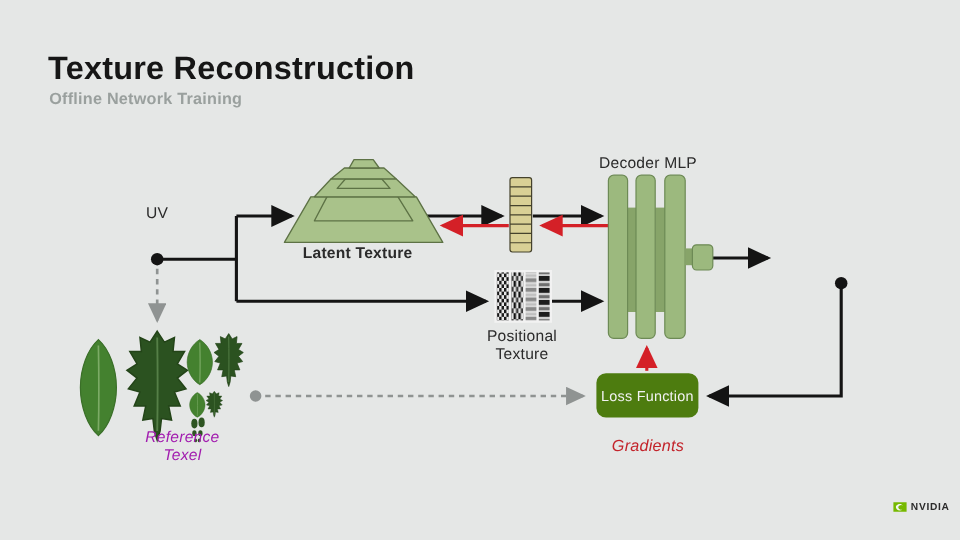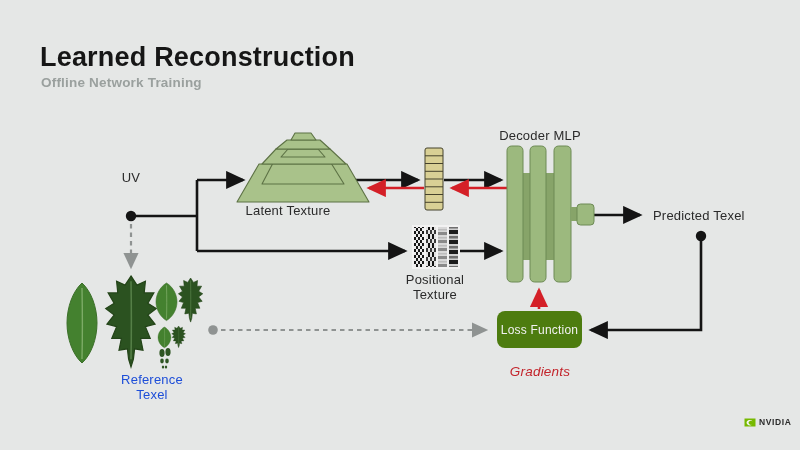--- a/index.html
+++ b/index.html
@@ -14,26 +14,26 @@
   }
   .subtitle{
     position:absolute;left:41px;top:75px;
     font-size:13.5px;font-weight:700;color:#9aa09e;letter-spacing:0.2px;text-align:right;
   }
   .lbl{
     position:absolute;font-size:13px;color:#2b2b2b;text-align:center;
     line-height:1.18;letter-spacing:0.2px;
   }
   .lbl-uv{left:111px;top:170px;width:40px;}
-  .lbl-latent-texture{left:228px;top:203px;width:120px;}
+  .lbl-latent-texture{left:238px;top:203px;width:120px;font-weight:bold;}
   .lbl-latent-code{left:404px;top:114px;width:60px;}
   .lbl-decoder-mlp{left:480px;top:128px;width:120px;}
   .lbl-positional-encoding{left:395px;top:272px;width:80px;}
   .lbl-predicted-texel{left:653px;top:208px;width:120px;text-align:left;white-space:nowrap;}
-  .lbl-reference-texel{left:112px;top:372px;width:80px;color:#1d4ed8;}
+  .lbl-reference-texel{left:112px;top:356px;width:80px;color:#a21caf;font-style:italic;}
   .loss-box{
     position:absolute;left:497px;top:311px;width:85px;height:37px;
     background:#4d7c0f;border-radius:8px;
     display:flex;align-items:center;justify-content:center;
     color:#f2f2f2;font-size:12px;letter-spacing:0.2px;
   }
   .lbl-gradients{
     left:495px;top:350px;width:90px;
     font-style:italic;color:#c3242b;font-size:13.5px;margin-top:14px;
   }
@@ -161,28 +161,27 @@
         <ellipse cx="162" cy="353" rx="2.6" ry="4"></ellipse>
         <ellipse cx="168" cy="352" rx="2.6" ry="4"></ellipse>
         <ellipse cx="162" cy="361" rx="1.8" ry="2.4"></ellipse>
         <ellipse cx="167" cy="361" rx="1.8" ry="2.4"></ellipse>
         <ellipse cx="163" cy="367" rx="1.2" ry="1.6"></ellipse>
         <ellipse cx="166" cy="367" rx="1.2" ry="1.6"></ellipse>
       </g>
     </g>
   </svg>
 
-  <div class="title">Learned Reconstruction</div>
+  <div class="title">Texture Reconstruction</div>
   <div class="subtitle">Offline Network Training</div>
 
   <div class="lbl lbl-uv">UV</div>
   <div class="lbl lbl-latent-texture">Latent Texture</div>
   <div class="lbl lbl-decoder-mlp">Decoder MLP</div>
   <div class="lbl lbl-positional-encoding">Positional Texture</div>
-  <div class="lbl lbl-predicted-texel">Predicted Texel</div>
   <div class="lbl lbl-reference-texel">Reference Texel</div>
 
   <div class="loss-box">
     <span>Loss Function</span>
   </div>
   <div class="lbl lbl-gradients">Gradients</div>
 
   <div class="brand">
     <svg width="12" height="11" viewBox="0 0 24 22">
       <path d="M1,3 H23 V19 H1 Z" fill="#76b900" rx="3"></path>

